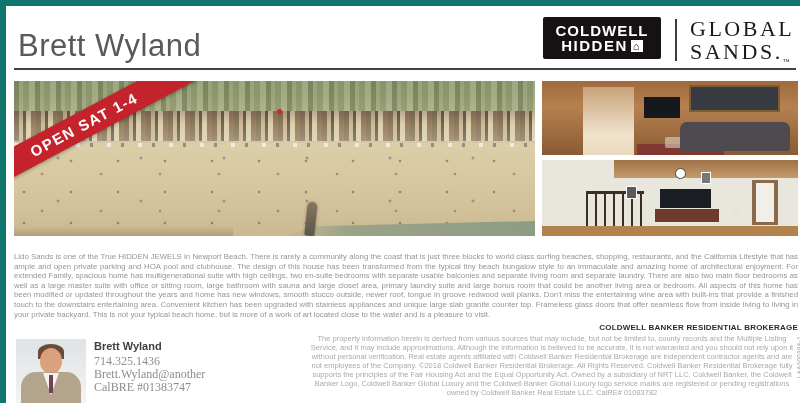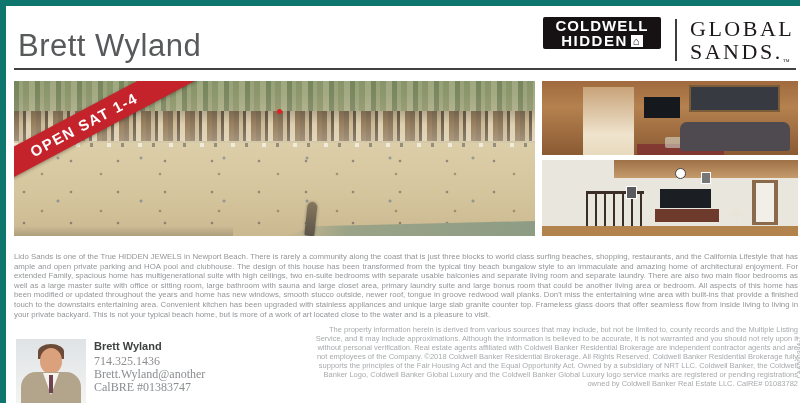--- a/index.html
+++ b/index.html
@@ -4,21 +4,21 @@
 <style>
   html,body{margin:0;padding:0;background:#fff;}
   .page{position:relative;width:798px;height:401px;border:6px solid #0f766e;background:#fff;
         font-family:"Liberation Sans","DejaVu Sans",sans-serif;overflow:hidden;}
 
   
   .agent-header{position:absolute;left:12px;top:22px;font-size:31px;font-weight:400;
         color:#58595b;letter-spacing:.5px;}
   .header-rule{position:absolute;left:8px;top:62px;width:782px;height:2px;background:#414042;}
 
-  .cb-logo{position:absolute;left:537px;top:11px;width:118px;height:32px;background:#161213;
+  .cb-logo{position:absolute;left:537px;top:11px;width:118px;height:42px;background:#161213;
         border-radius:2px;display:flex;flex-direction:column;align-items:center;justify-content:center;
         color:#fff;font-weight:bold;line-height:15px;}
   .cb-l1{font-size:15px;letter-spacing:1px;}
   .cb-l2{font-size:15px;letter-spacing:1.5px;display:flex;align-items:center;gap:3px;}
   .cb-house{display:inline-flex;width:12px;height:12px;background:#fff;color:#161213;
         font-size:11px;line-height:12px;align-items:center;justify-content:center;font-weight:bold;}
   .brand-divider{position:absolute;left:669px;top:13px;width:2px;height:42px;background:#3d3d3f;}
   .gl-logo{position:absolute;left:684px;top:11px;font-family:"Liberation Serif","DejaVu Serif",serif;
         font-size:22px;color:#1e1a1b;letter-spacing:2.5px;line-height:23px;}
   .gl-tm{font-size:7px;letter-spacing:0;vertical-align:sub;}
@@ -106,21 +106,21 @@
   .hs-shirt{position:absolute;left:27px;top:34px;width:16px;height:22px;background:#f5f2ec;
         clip-path:polygon(0 0,100% 0,50% 100%);}
   .hs-tie{position:absolute;left:33px;top:36px;width:4px;height:18px;background:#6e4452;}
 
   .agent-contact{position:absolute;left:88px;top:334px;}
   .agent-name{font-size:11px;font-weight:bold;color:#3f4041;margin-bottom:3px;}
   .agent-line{font-size:12px;color:#8b8d90;line-height:13px;font-family:Liberation Serif, serif;}
 
   .disclaimer{position:absolute;left:300px;top:317px;width:492px;}
   .disclaimer-heading{font-size:8px;font-weight:bold;color:#2d2a2b;text-align:right;letter-spacing:.2px;}
-  .disclaimer-body{margin-top:2px;font-size:7.5px;line-height:9px;color:#a8aaad;text-align:right;}
+  .disclaimer-body{margin-top:2px;font-size:7.5px;line-height:9px;color:#a8aaad;text-align:center;}
 
   .print-code{position:absolute;right:2px;top:330px;font-size:6px;color:#97999b;
         letter-spacing:.5px;writing-mode:vertical-rl;transform:rotate(180deg);}
 </style>
 </head>
 <body>
 
 <div class="page">
 
   <div class="agent-header">Brett Wyland</div>
@@ -193,18 +193,19 @@
     <div class="hs-tie"></div>
   </div>
   <div class="agent-contact">
     <div class="agent-name">Brett Wyland</div>
     <div class="agent-line">714.325.1436</div>
     <div class="agent-line">Brett.Wyland@another</div>
     <div class="agent-line">CalBRE #01383747</div>
   </div>
 
   <div class="disclaimer">
+    <div class="disclaimer-heading">COLDWELL BANKER RESIDENTIAL BROKERAGE</div>
     <div class="disclaimer-body">The property information herein is derived from various sources that may include, but not be limited to, county records and the Multiple Listing Service, and it may include approximations. Although the information is believed to be accurate, it is not warranted and you should not rely upon it without personal verification. Real estate agents affiliated with Coldwell Banker Residential Brokerage are independent contractor agents and are not employees of the Company. ©2018 Coldwell Banker Residential Brokerage. All Rights Reserved. Coldwell Banker Residential Brokerage fully supports the principles of the Fair Housing Act and the Equal Opportunity Act. Owned by a subsidiary of NRT LLC. Coldwell Banker, the Coldwell Banker Logo, Coldwell Banker Global Luxury and the Coldwell Banker Global Luxury logo service marks are registered or pending registrations owned by Coldwell Banker Real Estate LLC. CalRE# 01083782</div>
   </div>
 
   <div class="print-code">LAA600994-1</div>
 
 </div>
 
 </body></html>

